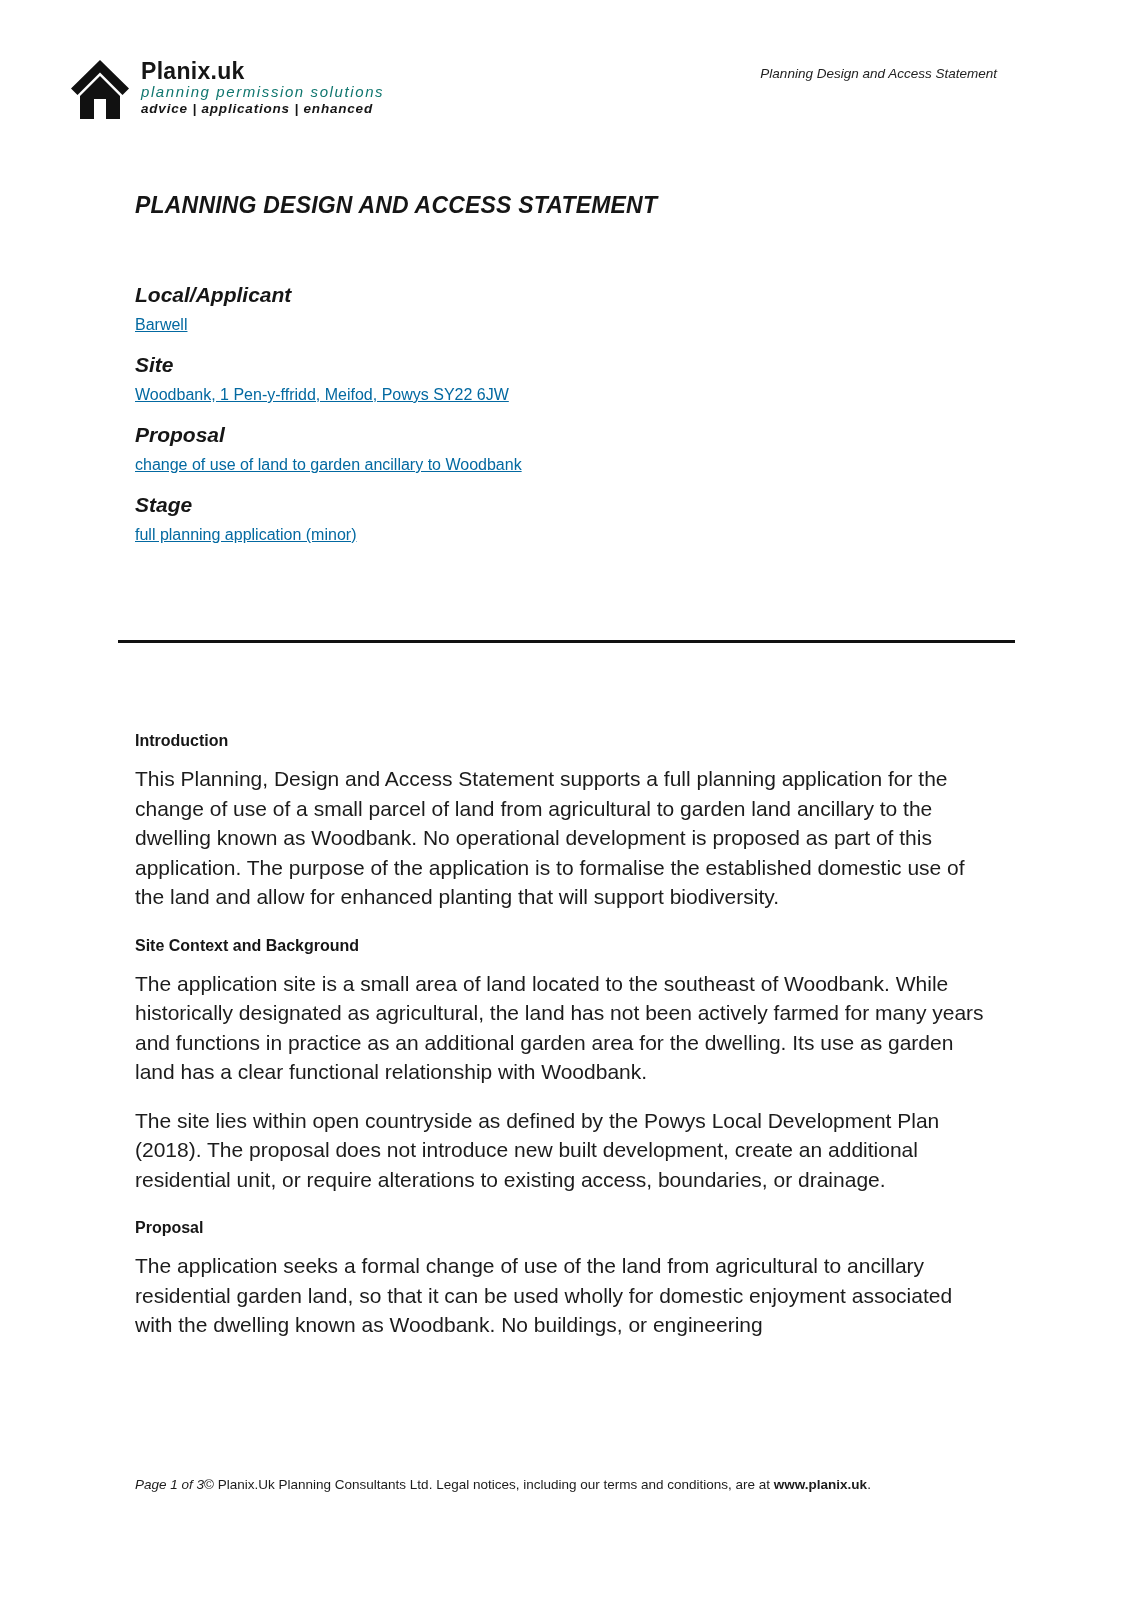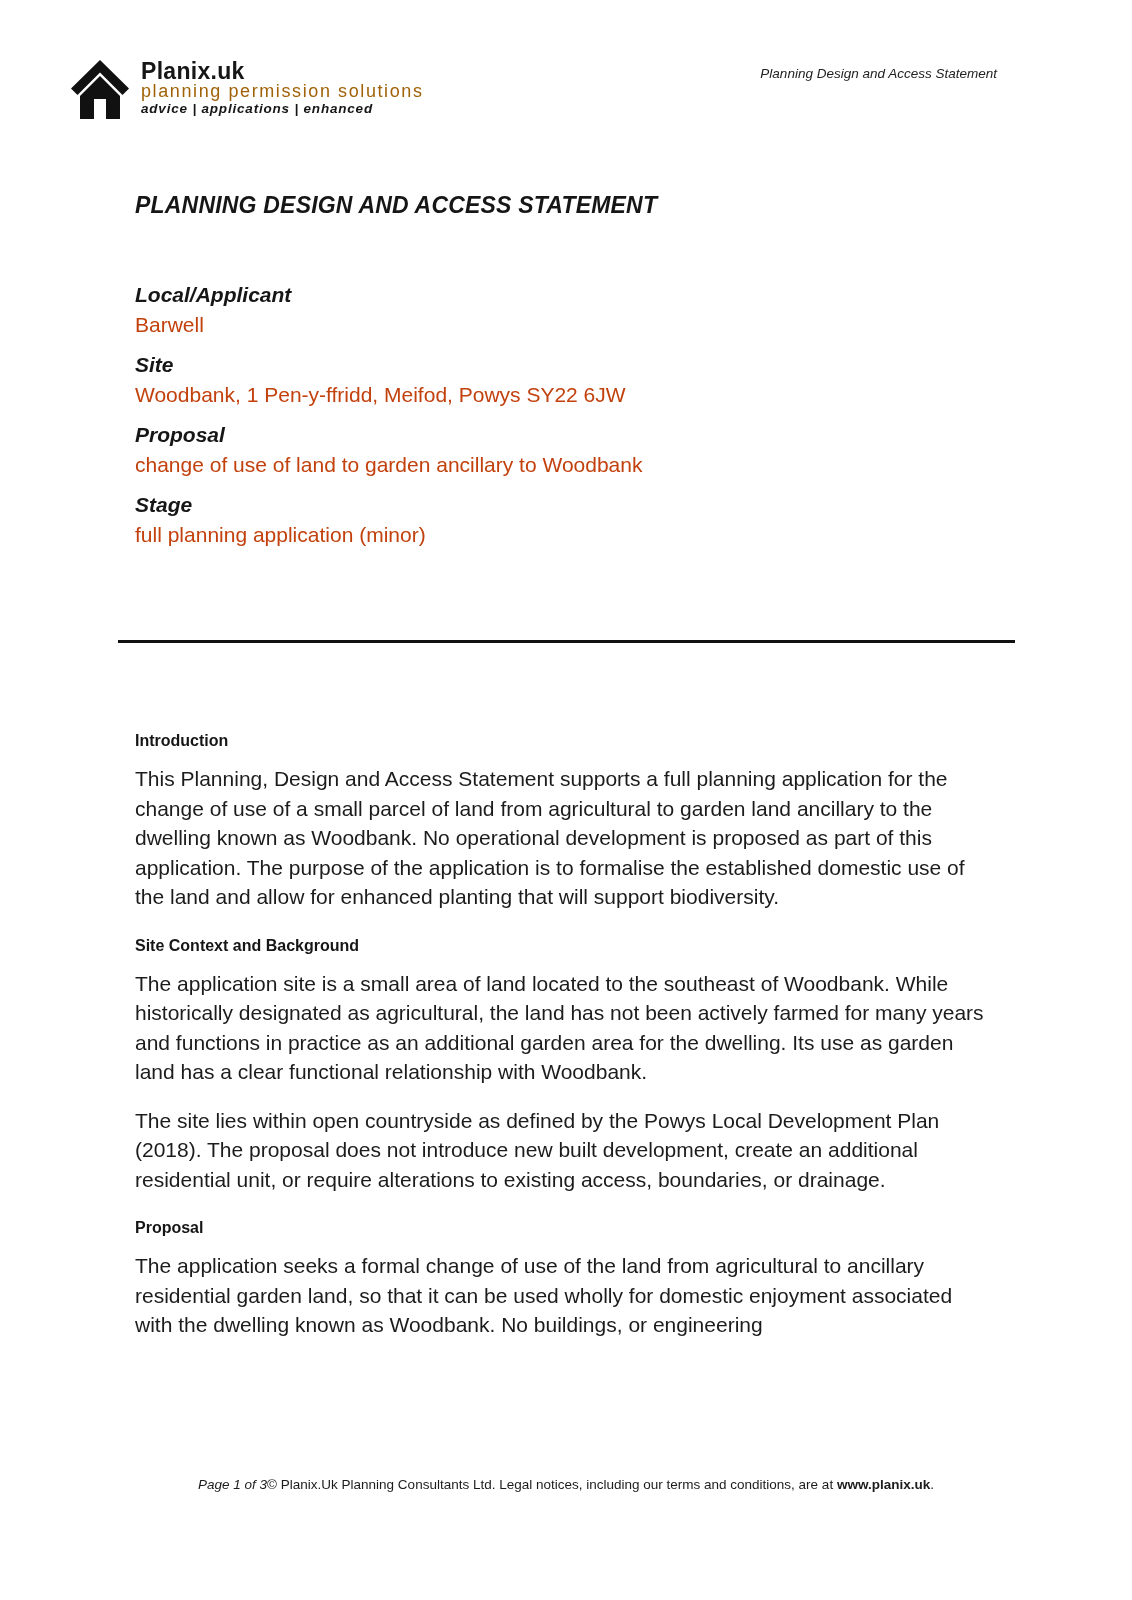--- a/index.html
+++ b/index.html
@@ -28,24 +28,25 @@
   .logo-house { width: 64px; height: 64px; flex: 0 0 auto; }
   .logo-text { padding-top: 2px; }
   .logo-name {
     font-size: 23px;
     font-weight: bold;
     color: #161616;
     line-height: 24px;
     letter-spacing: 0.3px;
   }
   .logo-tagline {
-    font-size: 18px;
+    font-style: italic;
+    font-size: 15px;
     line-height: 17px;
     letter-spacing: 1.6px;
-    color: #a16207;
+    color: #0f766e;
   }
   .logo-services {
     font-style: italic;
     font-weight: bold;
     font-size: 13.5px;
     line-height: 17px;
     letter-spacing: 0.8px;
     color: #161616;
   }
   .doc-type {
@@ -76,23 +77,24 @@
   }
   .meta-item { margin-bottom: 10px; }
   .meta-label {
     font-size: 21px;
     font-weight: bold;
     font-style: italic;
     line-height: 30px;
     color: #161616;
   }
   .meta-value {
-    font-size: 21px;
+    font-size: 16px;
     line-height: 30px;
-    color: #c2410c;
+    color: #0369a1;
+    text-decoration: underline;
   }
 
   .rule {
     position: absolute;
     top: 640px;
     left: 118px;
     width: 897px;
     height: 3px;
     background: #111;
   }
@@ -117,21 +119,21 @@
   .body-copy .section:first-child h3 { margin-top: 0; }
   .body-copy p { margin: 0 0 19px 0; }
 
   
   .footer {
     position: absolute;
     top: 1477px;
     left: 135px;
     right: 135px;
     display: flex;
-    justify-content: center;
+    justify-content: flex-start;
     align-items: baseline;
     font-size: 13.5px;
     color: #1c1c1c;
   }
   .footer .page-label { font-style: italic; }
   .footer .notice b { font-weight: bold; }
 </style>
 </head>
 <body>
 

